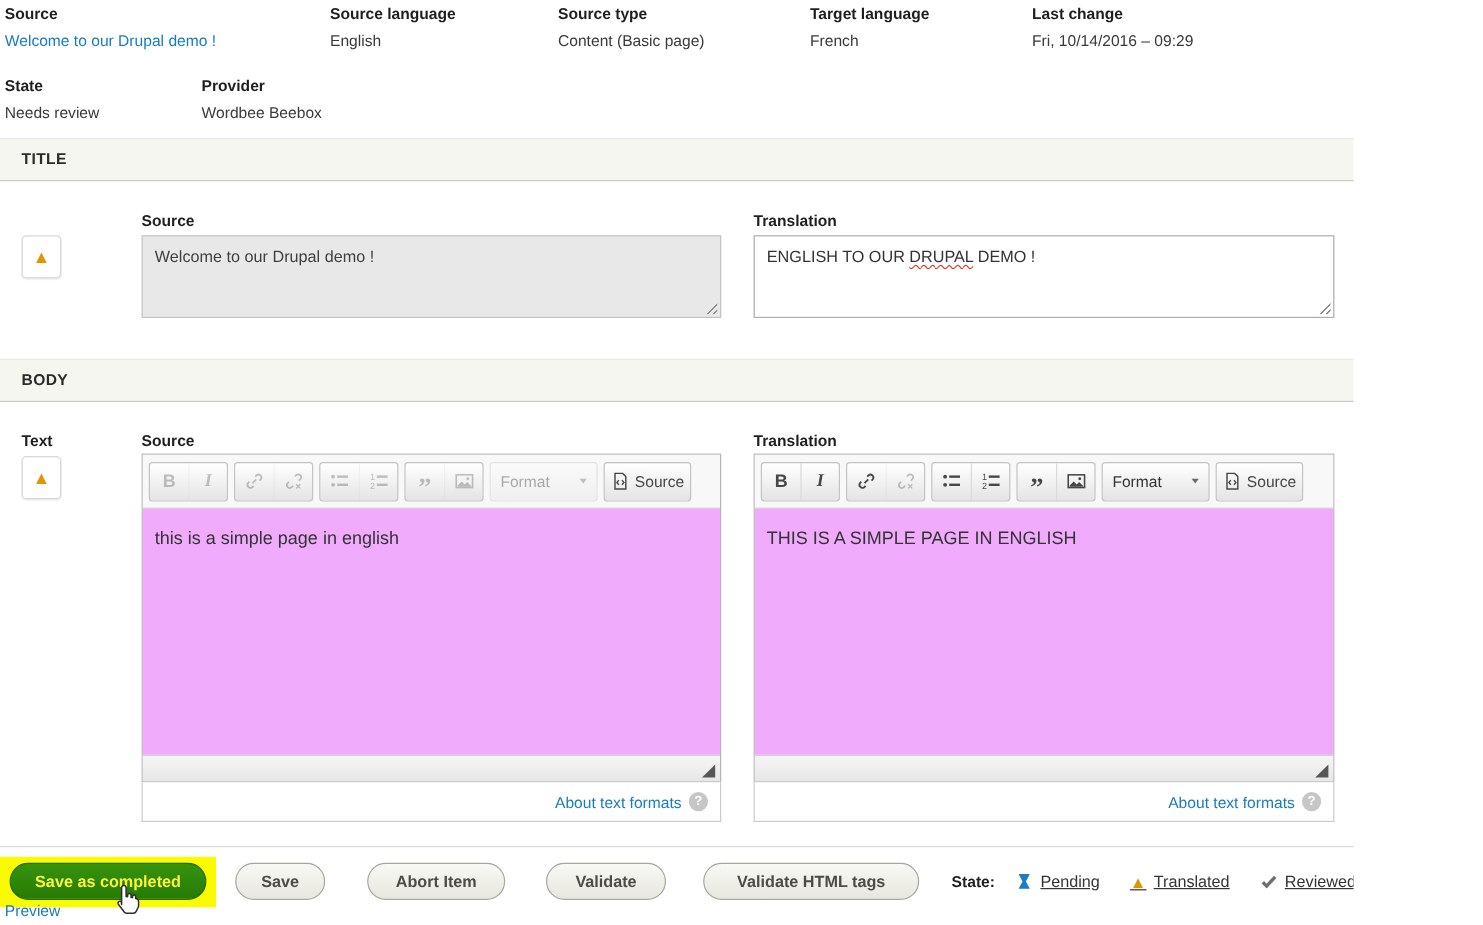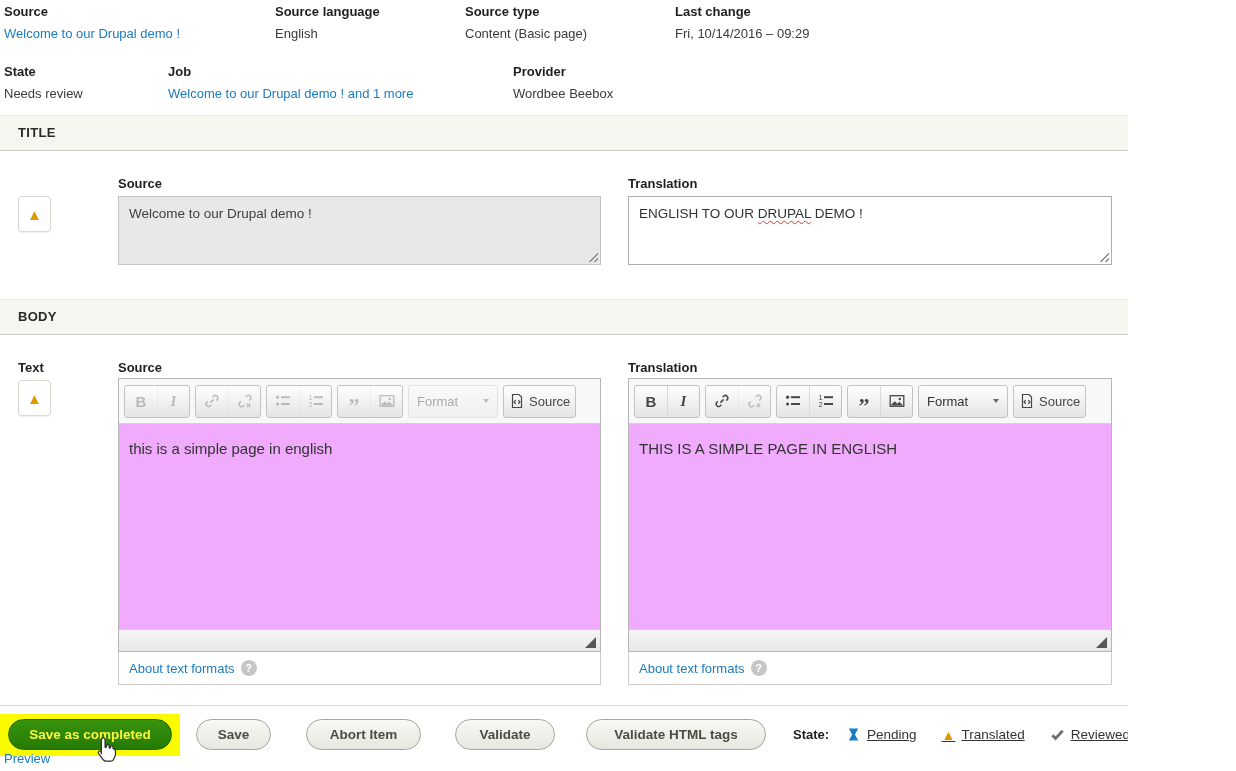--- a/index.html
+++ b/index.html
@@ -48,21 +48,21 @@
   .tb-quote{font-family:"Liberation Serif",serif;font-size:22px;font-weight:bold;line-height:6px;padding-top:10px;}
   .tb-combo{width:90px;display:flex;align-items:center;justify-content:space-between;padding:0 8px;}
   .caret{width:0;height:0;border-left:3.5px solid transparent;border-right:3.5px solid transparent;
         border-top:4px solid #6a6a6a;}
   .tb-src-label{margin-left:4px;font-size:13px;}
   .ck-content{height:205px;padding:16px 10px;font-size:15px;color:#333;box-sizing:border-box;background:#f0abfc;}
   .ck-strip{height:21px;background:linear-gradient(#f5f5f5,#e7e7e7);border-top:1px solid #d1d1d1;position:relative;}
   .ck-resize{position:absolute;right:4px;bottom:3px;width:0;height:0;cursor:nwse-resize;
         border-bottom:11px solid #565656;border-left:11px solid transparent;}
   .filter-wrap{border:1px solid #ccc;border-top:0;background:#fff;height:33px;box-sizing:border-box;
-        padding:0 10px;display:flex;justify-content:flex-start;align-items:center;gap:6px;}
+        padding:0 10px;display:flex;justify-content:flex-end;align-items:center;gap:6px;}
   .qmark{width:16px;height:16px;border-radius:50%;background:#c6c6c6;color:#fff;font-size:11px;
         font-weight:bold;display:flex;align-items:center;justify-content:center;cursor:pointer;}
 
   .rule{position:absolute;left:0;top:705px;width:1224px;height:1px;background:#dadad6;}
   .action-btn{position:absolute;top:719px;height:31px;border-radius:16px;border:1px solid #a6a59e;
         background:linear-gradient(#f8f8f5,#e7e7df);font-weight:bold;font-size:13.5px;color:#4c4c45;
         display:flex;align-items:center;justify-content:center;cursor:pointer;font-family:inherit;box-sizing:border-box;}
   .hl{position:absolute;left:0;top:714px;width:180px;height:42px;background:#fbfb00;}
   .save-comp{left:8px;width:164px;background:linear-gradient(#37930d,#267b04);border:1px solid #1d6a02;color:#fbf63c;}
   .state-label{position:absolute;left:793px;top:719px;height:31px;line-height:31px;font-weight:bold;color:#1f1f1f;}
@@ -84,34 +84,34 @@
       <div class="val"><span class="link">Welcome to our Drupal demo !</span></div>
     </div>
     <div class="hcol" style="width:190px;">
       <div class="lbl">Source language</div>
       <div class="val">English</div>
     </div>
     <div class="hcol" style="width:210px;">
       <div class="lbl">Source type</div>
       <div class="val">Content (Basic page)</div>
     </div>
+    <div class="hcol" style="width:185px;">
+      <div class="lbl">Target language</div>
+      <div class="val">French</div>
+    </div>
     <div class="hcol">
       <div class="lbl">Last change</div>
       <div class="val">Fri, 10/14/2016 – 09:29</div>
     </div>
   </div>
 
   <div class="hrow" style="top:64px;">
     <div class="hcol" style="width:164px;">
       <div class="lbl">State</div>
       <div class="val">Needs review</div>
-    </div>
-    <div class="hcol" style="width:345px;">
-      <div class="lbl">Job</div>
-      <div class="val"><span class="link">Welcome to our Drupal demo ! and 1 more</span></div>
     </div>
     <div class="hcol">
       <div class="lbl">Provider</div>
       <div class="val">Wordbee Beebox</div>
     </div>
   </div>
 
   <div class="band" style="top:115px;">TITLE</div>
 
   <div class="tri-btn" style="left:18px;top:196px;">

